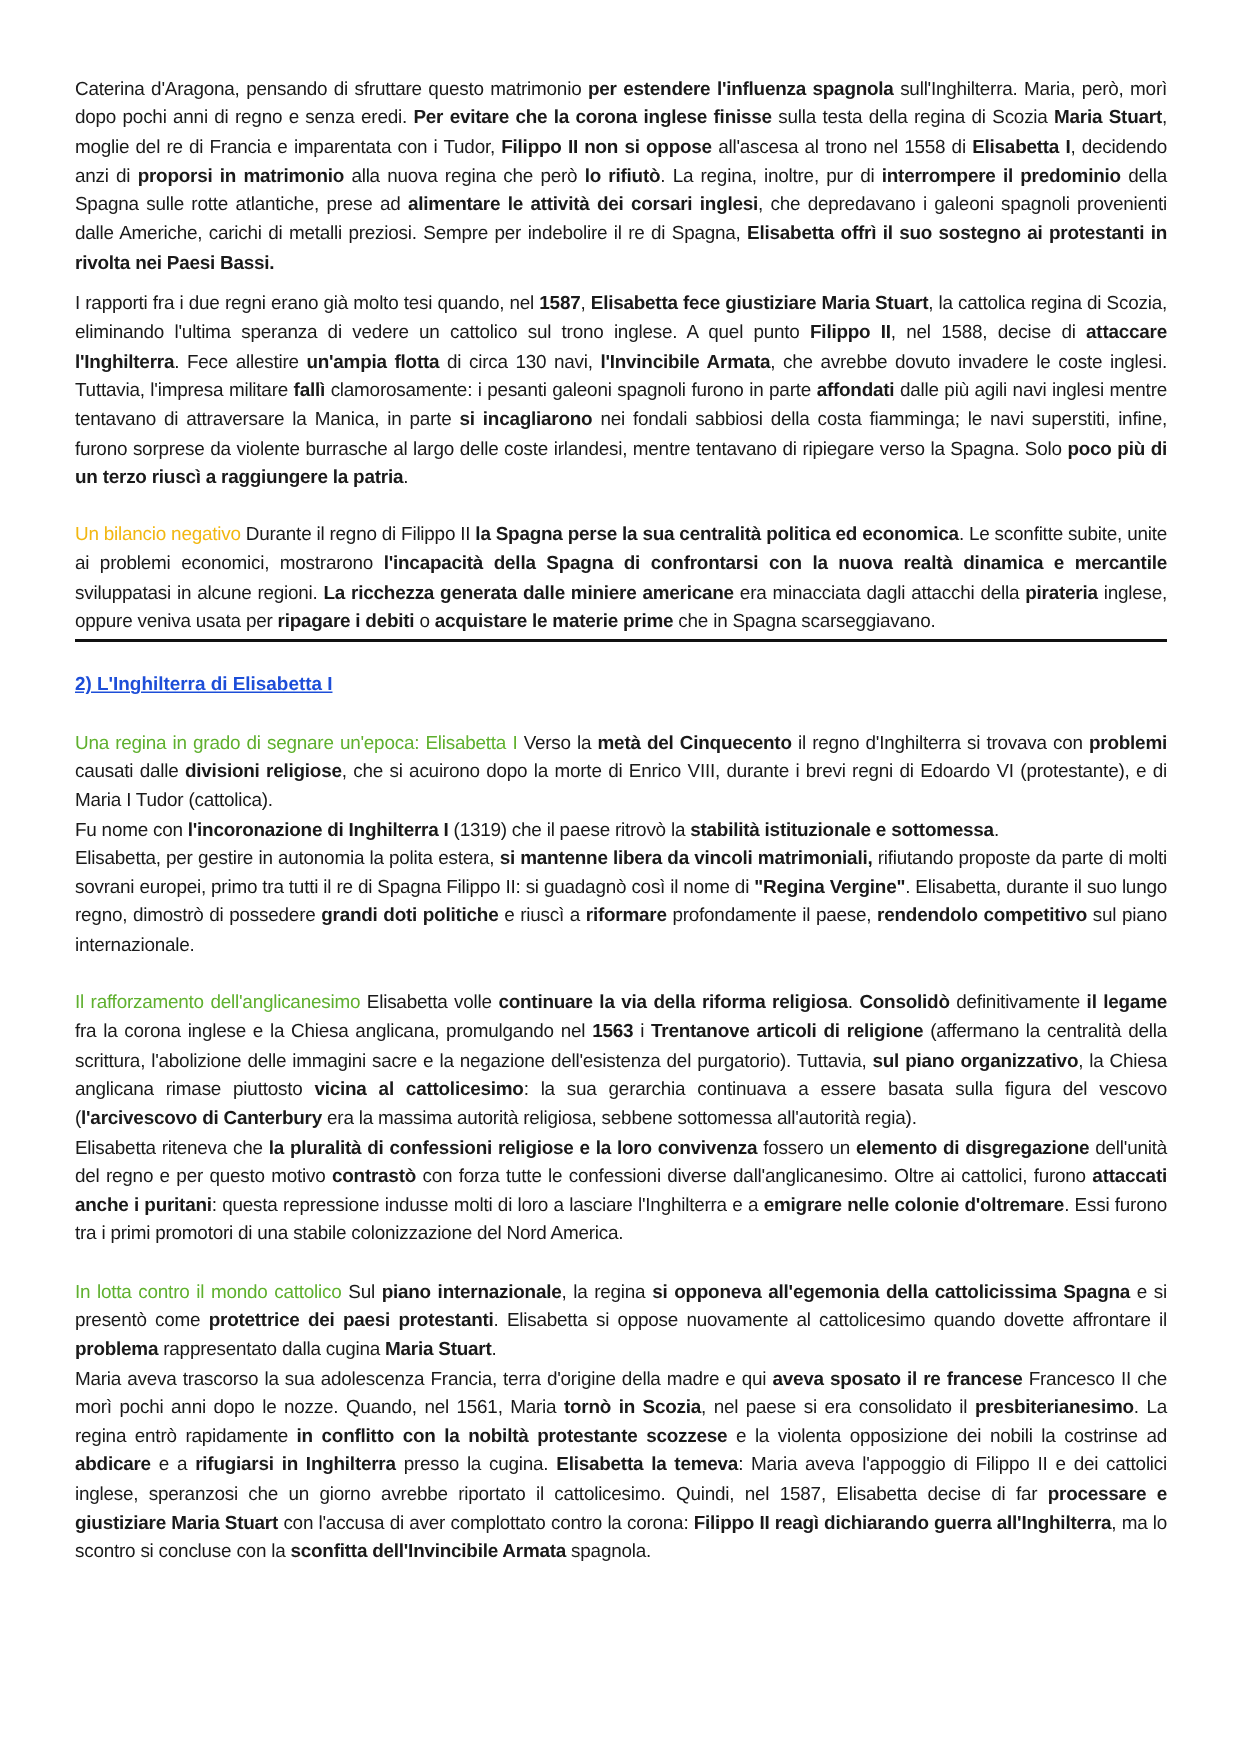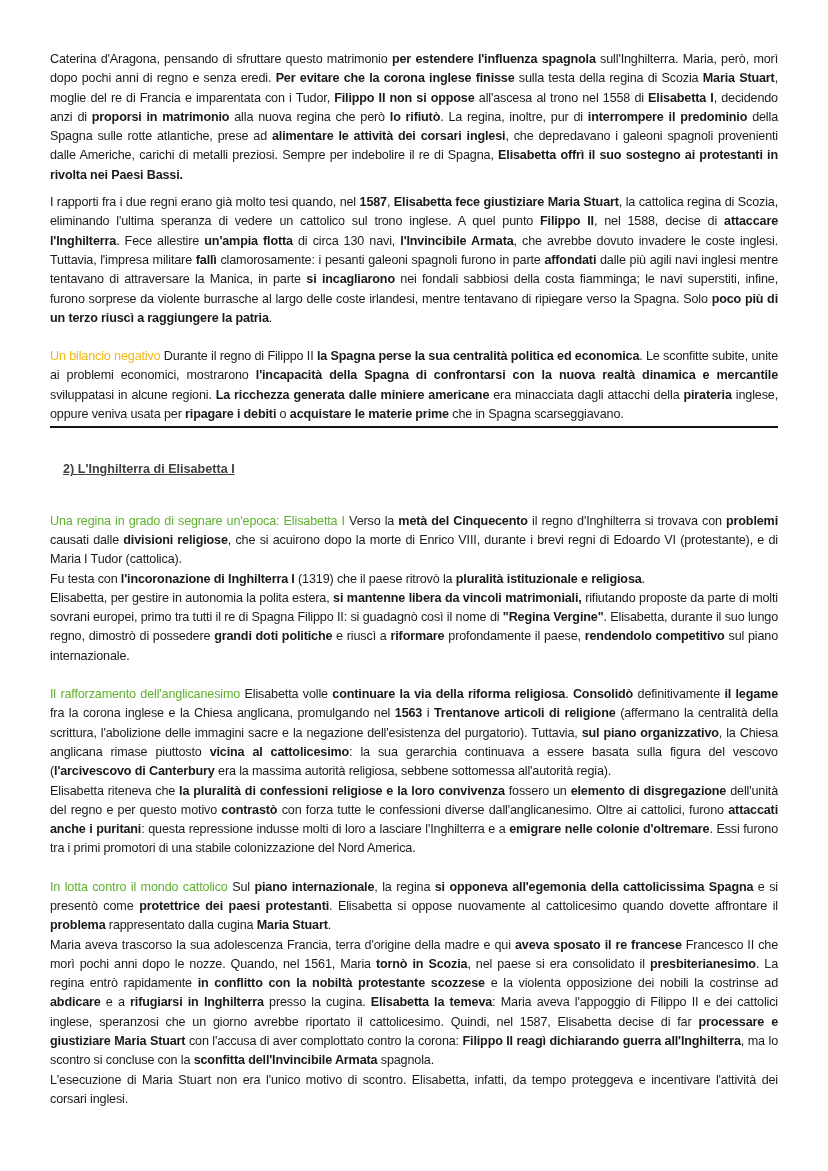--- a/index.html
+++ b/index.html
@@ -11,46 +11,45 @@
   .page { position: relative; padding: 50px 50px 0 50px; box-sizing: border-box; width: 828px; }
   .para {
     font-size: 12.6px; line-height: 19.3px; text-align: justify;
     margin: 0; letter-spacing: -0.15px;
   }
   .para b { font-weight: bold; }
   .gap-sm { height: 8px; }
   .gap-md { height: 19px; }
   .rule { border: 0; border-top: 2px solid #111; margin: 2px 0 0 0; }
   .section-title {
-    font-size: 12.6px; line-height: 19.3px; color: #404040;
-    text-decoration: underline; font-weight: bold; margin: 13px;
+    font-size: 12.6px; line-height: 19.3px; color: #1d4ed8;
+    text-decoration: underline; font-weight: bold; margin: 0;
   }
 </style>
 </head>
 <body>
 
 <div class="page">
   <p class="para"><span>Caterina d'Aragona, pensando di sfruttare questo matrimonio </span><b>per estendere l'influenza spagnola</b><span> sull'Inghilterra. Maria, però, morì dopo pochi anni di regno e senza eredi. </span><b>Per evitare che la corona inglese finisse</b><span> sulla testa della regina di Scozia </span><b>Maria Stuart</b><span>, moglie del re di Francia e imparentata con i Tudor, </span><b>Filippo II non si oppose</b><span> all'ascesa al trono nel 1558 di </span><b>Elisabetta I</b><span>, decidendo anzi di </span><b>proporsi in matrimonio</b><span> alla nuova regina che però </span><b>lo rifiutò</b><span>. La regina, inoltre, pur di </span><b>interrompere il predominio</b><span> della Spagna sulle rotte atlantiche, prese ad </span><b>alimentare le attività dei corsari inglesi</b><span>, che depredavano i galeoni spagnoli provenienti dalle Americhe, carichi di metalli preziosi. Sempre per indebolire il re di Spagna, </span><b>Elisabetta offrì il suo sostegno ai protestanti in rivolta nei Paesi Bassi.</b></p>
   <div class="gap-sm"></div>
   <p class="para"><span>I rapporti fra i due regni erano già molto tesi quando, nel </span><b>1587</b><span>, </span><b>Elisabetta fece giustiziare Maria Stuart</b><span>, la cattolica regina di Scozia, eliminando l'ultima speranza di vedere un cattolico sul trono inglese. A quel punto </span><b>Filippo II</b><span>, nel 1588, decise di </span><b>attaccare l'Inghilterra</b><span>. Fece allestire </span><b>un'ampia flotta</b><span> di circa 130 navi, </span><b>l'Invincibile Armata</b><span>, che avrebbe dovuto invadere le coste inglesi. Tuttavia, l'impresa militare </span><b>fallì</b><span> clamorosamente: i pesanti galeoni spagnoli furono in parte </span><b>affondati</b><span> dalle più agili navi inglesi mentre tentavano di attraversare la Manica, in parte </span><b>si incagliarono</b><span> nei fondali sabbiosi della costa fiamminga; le navi superstiti, infine, furono sorprese da violente burrasche al largo delle coste irlandesi, mentre tentavano di ripiegare verso la Spagna. Solo </span><b>poco più di un terzo riuscì a raggiungere la patria</b><span>.</span></p>
   <div class="gap-md"></div>
   <p class="para"><span style="color: rgb(242, 183, 17);">Un bilancio negativo</span><span> Durante il regno di Filippo II </span><b>la Spagna perse la sua centralità politica ed economica</b><span>. Le sconfitte subite, unite ai problemi economici, mostrarono </span><b>l'incapacità della Spagna di confrontarsi con la nuova realtà dinamica e mercantile</b><span> sviluppatasi in alcune regioni. </span><b>La ricchezza generata dalle miniere americane</b><span> era minacciata dagli attacchi della </span><b>pirateria</b><span> inglese, oppure veniva usata per </span><b>ripagare i debiti</b><span> o </span><b>acquistare le materie prime</b><span> che in Spagna scarseggiavano.</span></p>
   <hr class="rule">
   <div class="gap-md"></div>
   <p class="section-title">2) L'Inghilterra di Elisabetta I</p>
   <div class="gap-md"></div>
   <div>
       <p class="para"><span style="color: rgb(95, 176, 46);">Una regina in grado di segnare un'epoca: Elisabetta I</span><span> Verso la </span><b>metà del Cinquecento</b><span> il regno d'Inghilterra si trovava con </span><b>problemi</b><span> causati dalle </span><b>divisioni religiose</b><span>, che si acuirono dopo la morte di Enrico VIII, durante i brevi regni di Edoardo VI (protestante), e di Maria I Tudor (cattolica).</span></p>
-      <p class="para"><span>Fu testa con </span><b>l'incoronazione di Inghilterra I</b><span> (1319) che il paese ritrovò la </span><b>pluralità istituzionale e religiosa</b><span>.</span></p>
+      <p class="para"><span>Fu nome con </span><b>l'incoronazione di Inghilterra I</b><span> (1319) che il paese ritrovò la </span><b>stabilità istituzionale e sottomessa</b><span>.</span></p>
       <p class="para"><span>Elisabetta, per gestire in autonomia la polita estera, </span><b>si mantenne libera da vincoli matrimoniali,</b><span> rifiutando proposte da parte di molti sovrani europei, primo tra tutti il re di Spagna Filippo II: si guadagnò così il nome di </span><b>"Regina Vergine"</b><span>. Elisabetta, durante il suo lungo regno, dimostrò di possedere </span><b>grandi doti politiche</b><span> e riuscì a </span><b>riformare</b><span> profondamente il paese, </span><b>rendendolo competitivo</b><span> sul piano internazionale.</span></p>
     </div>
   <div class="gap-md"></div>
   <div>
       <p class="para"><span style="color: rgb(95, 176, 46);">Il rafforzamento dell'anglicanesimo</span><span> Elisabetta volle </span><b>continuare la via della riforma religiosa</b><span>. </span><b>Consolidò</b><span> definitivamente </span><b>il legame</b><span> fra la corona inglese e la Chiesa anglicana, promulgando nel </span><b>1563</b><span> i </span><b>Trentanove articoli di religione</b><span> (affermano la centralità della scrittura, l'abolizione delle immagini sacre e la negazione dell'esistenza del purgatorio). Tuttavia, </span><b>sul piano organizzativo</b><span>, la Chiesa anglicana rimase piuttosto </span><b>vicina al cattolicesimo</b><span>: la sua gerarchia continuava a essere basata sulla figura del vescovo (</span><b>l'arcivescovo di Canterbury</b><span> era la massima autorità religiosa, sebbene sottomessa all'autorità regia).</span></p>
       <p class="para"><span>Elisabetta riteneva che </span><b>la pluralità di confessioni religiose e la loro convivenza</b><span> fossero un </span><b>elemento di disgregazione</b><span> dell'unità del regno e per questo motivo </span><b>contrastò</b><span> con forza tutte le confessioni diverse dall'anglicanesimo. Oltre ai cattolici, furono </span><b>attaccati anche i puritani</b><span>: questa repressione indusse molti di loro a lasciare l'Inghilterra e a </span><b>emigrare nelle colonie d'oltremare</b><span>. Essi furono tra i primi promotori di una stabile colonizzazione del Nord America.</span></p>
     </div>
   <div class="gap-md"></div>
   <div>
       <p class="para"><span style="color: rgb(95, 176, 46);">In lotta contro il mondo cattolico</span><span> Sul </span><b>piano internazionale</b><span>, la regina </span><b>si opponeva all'egemonia della cattolicissima Spagna</b><span> e si presentò come </span><b>protettrice dei paesi protestanti</b><span>. Elisabetta si oppose nuovamente al cattolicesimo quando dovette affrontare il </span><b>problema</b><span> rappresentato dalla cugina </span><b>Maria Stuart</b><span>.</span></p>
       <p class="para"><span>Maria aveva trascorso la sua adolescenza Francia, terra d'origine della madre e qui </span><b>aveva sposato il re francese</b><span> Francesco II che morì pochi anni dopo le nozze. Quando, nel 1561, Maria </span><b>tornò in Scozia</b><span>, nel paese si era consolidato il </span><b>presbiterianesimo</b><span>. La regina entrò rapidamente </span><b>in conflitto con la nobiltà protestante scozzese</b><span> e la violenta opposizione dei nobili la costrinse ad </span><b>abdicare</b><span> e a </span><b>rifugiarsi in Inghilterra</b><span> presso la cugina. </span><b>Elisabetta la temeva</b><span>: Maria aveva l'appoggio di Filippo II e dei cattolici inglese, speranzosi che un giorno avrebbe riportato il cattolicesimo. Quindi, nel 1587, Elisabetta decise di far </span><b>processare e giustiziare Maria Stuart</b><span> con l'accusa di aver complottato contro la corona: </span><b>Filippo II reagì dichiarando guerra all'Inghilterra</b><span>, ma lo scontro si concluse con la </span><b>sconfitta dell'Invincibile Armata</b><span> spagnola.</span></p>
-      <p class="para"><span>L'esecuzione di Maria Stuart non era l'unico motivo di scontro. Elisabetta, infatti, da tempo proteggeva e incentivare l'attività dei corsari inglesi.</span></p>
     </div>
 </div>
 
 </body></html>

